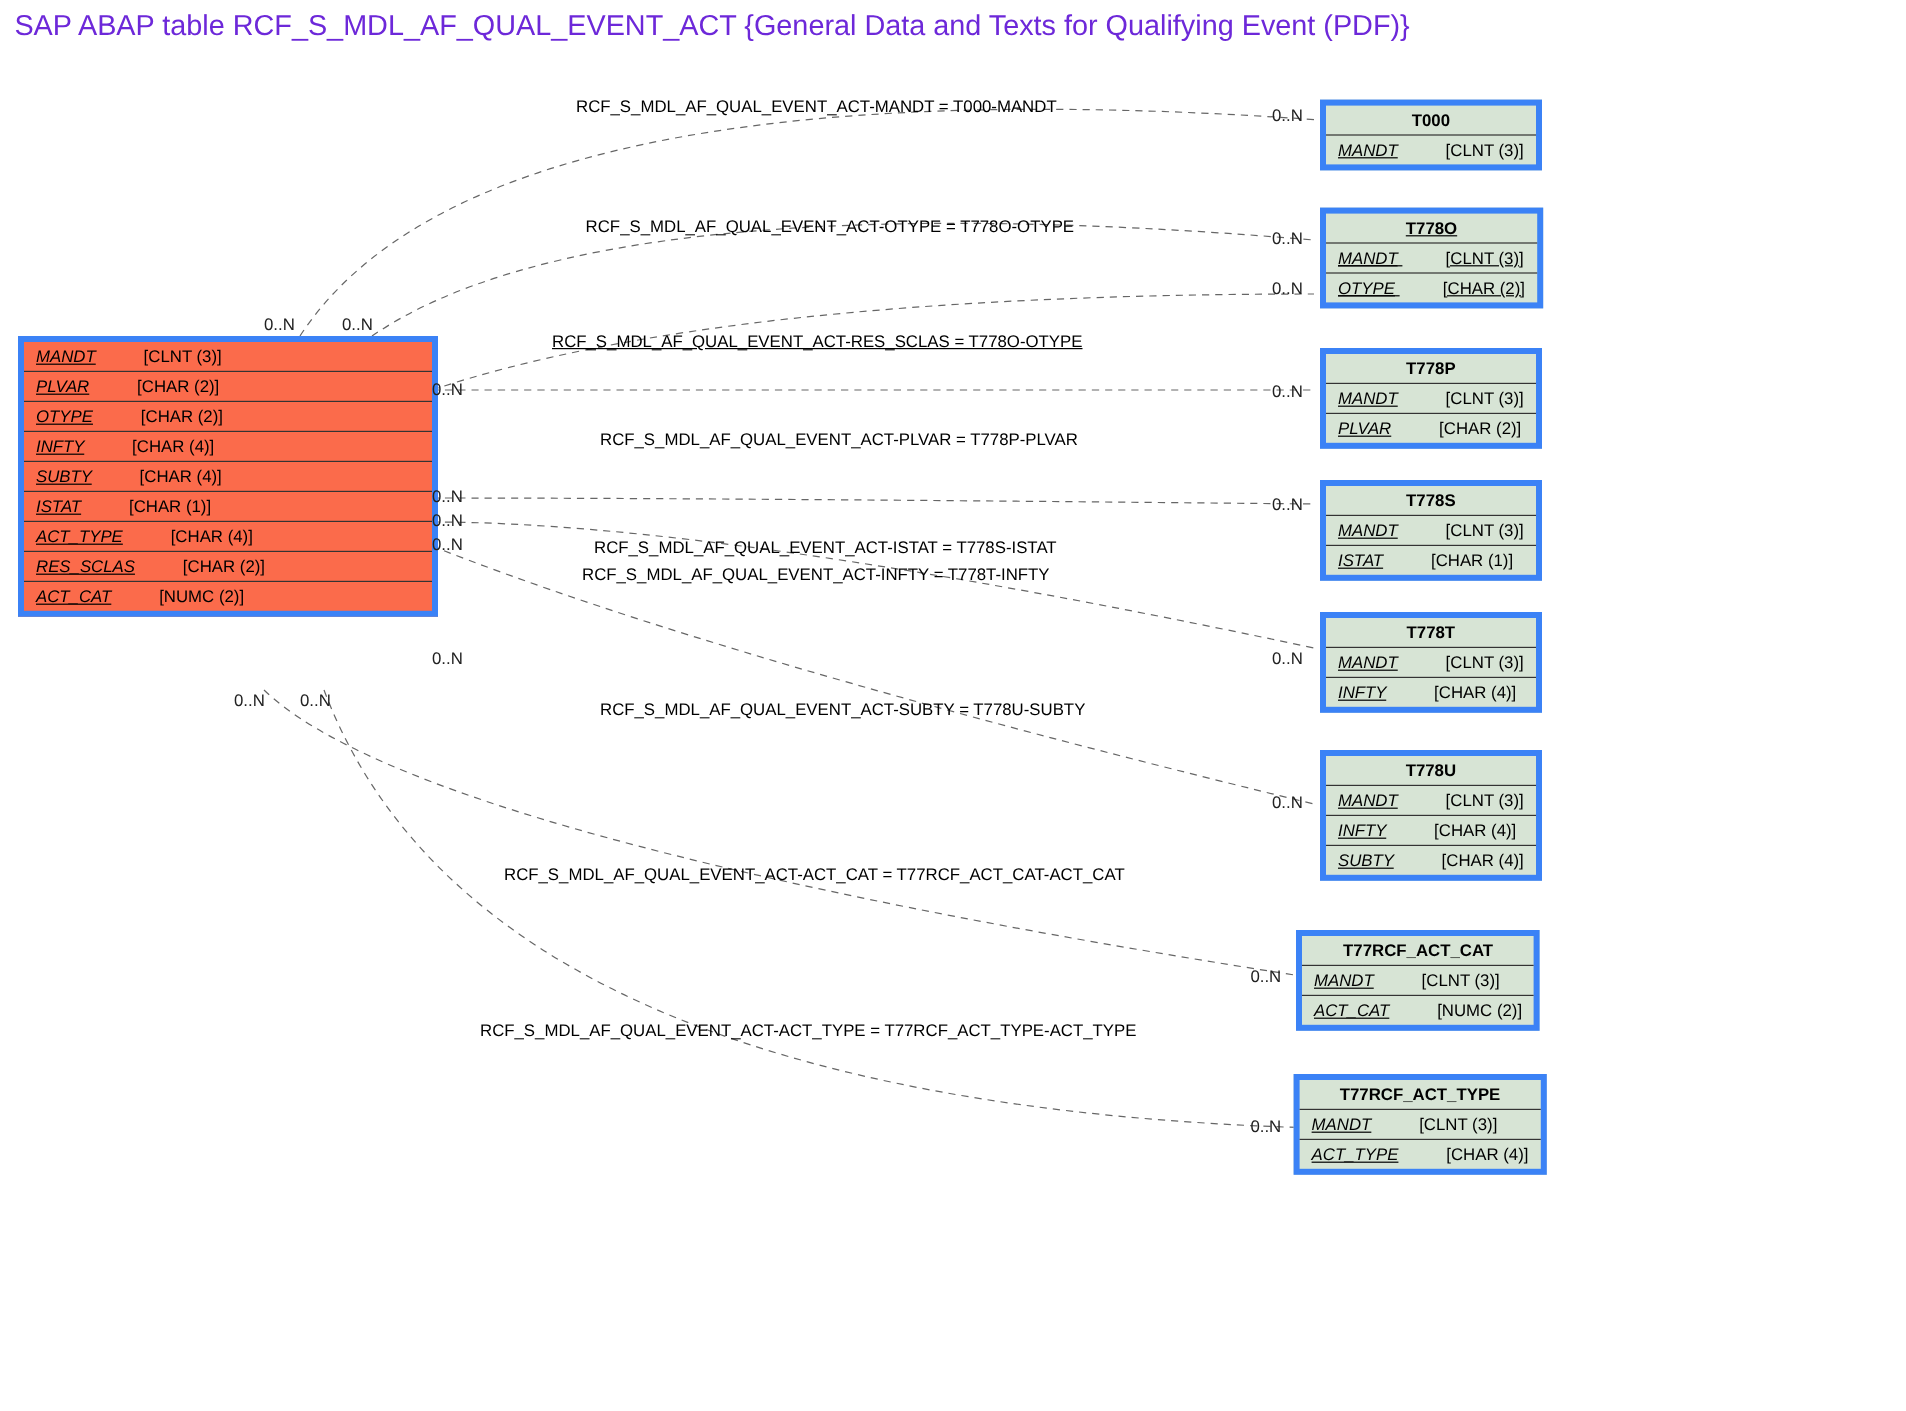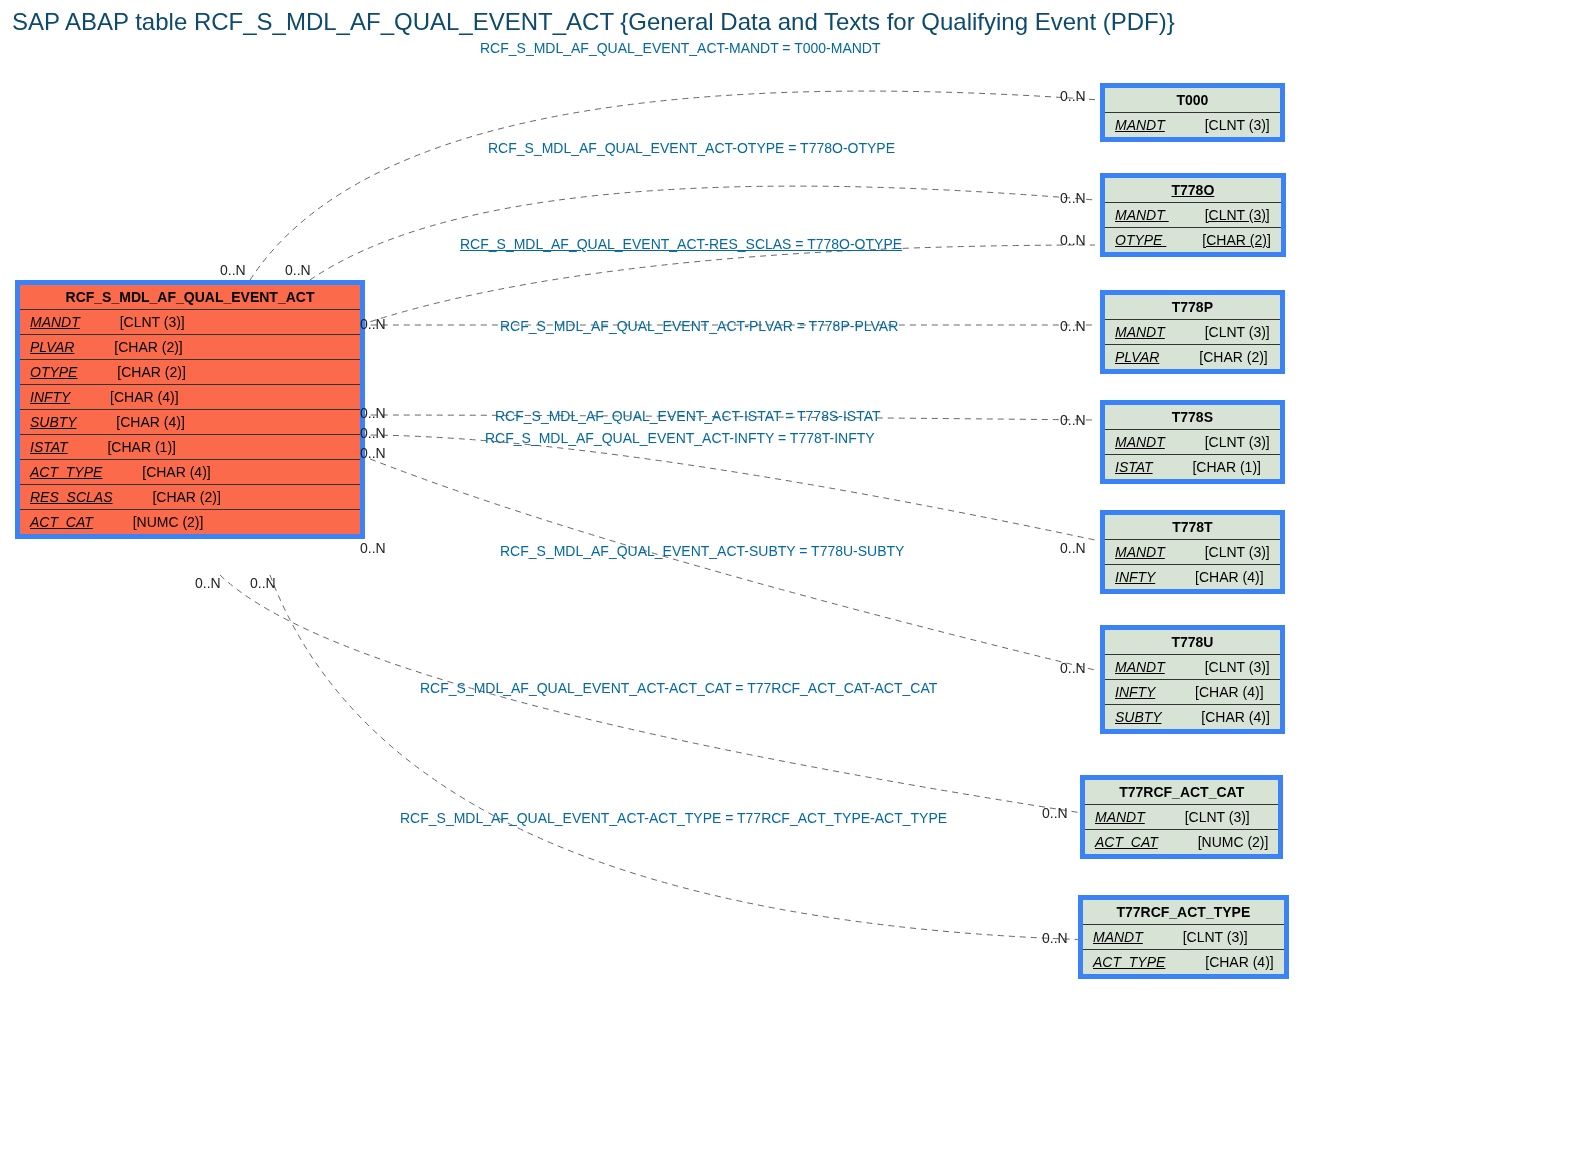--- a/index.html
+++ b/index.html
@@ -9,21 +9,21 @@
     background: #fff;
     width: 1588px;
     height: 1176px;
     position: relative;
   }
   .title {
     position: absolute;
     top: 8px;
     left: 12px;
     font-size: 24px;
-    color: #0c4a6e;
+    color: #6d28d9;
   }
   .entity {
     position: absolute;
     border: 5px solid #3b82f6;
     background: #d7e4d5;
     font-size: 14px;
   }
   .entity.main {
     background: #fb6b4b;
   }
@@ -46,22 +46,23 @@
   .entity-row .key {
     text-decoration: underline;
   }
   .entity-row .type {
     font-style: normal;
     padding-left: 36px;
   }
   .rel-label {
     position: absolute;
     font-size: 14px;
-    color: #0369a1;
+    color: #000000;
     white-space: nowrap;
+    margin-top: 40px;
   }
   .card {
     position: absolute;
     font-size: 14px;
     color: #222;
   }
   svg.lines {
     position: absolute;
     top: 0; left: 0;
     width: 1588px; height: 1176px;
@@ -94,21 +95,20 @@
   <path d="M 360 435 Q 600 435 1095 540"></path>
 
   <path d="M 360 455 Q 600 550 1095 670"></path>
 
   <path d="M 220 575 Q 350 700 1095 815"></path>
 
   <path d="M 270 575 Q 400 920 1095 940"></path>
 </svg>
 
 <div class="entity main" style="left:15px; top:280px; width:340px;">
-  <div class="entity-header">RCF_S_MDL_AF_QUAL_EVENT_ACT</div>
   <div class="entity-row"><span class="key">MANDT</span> <span class="type">[CLNT (3)]</span></div>
   <div class="entity-row"><span class="key">PLVAR</span> <span class="type">[CHAR (2)]</span></div>
   <div class="entity-row"><span class="key">OTYPE</span> <span class="type">[CHAR (2)]</span></div>
   <div class="entity-row"><span class="key">INFTY</span> <span class="type">[CHAR (4)]</span></div>
   <div class="entity-row"><span class="key">SUBTY</span> <span class="type">[CHAR (4)]</span></div>
   <div class="entity-row"><span class="key">ISTAT</span> <span class="type">[CHAR (1)]</span></div>
   <div class="entity-row"><span class="key">ACT_TYPE</span> <span class="type">[CHAR (4)]</span></div>
   <div class="entity-row"><span class="key">RES_SCLAS</span> <span class="type">[CHAR (2)]</span></div>
   <div class="entity-row"><span class="key">ACT_CAT</span> <span class="type">[NUMC (2)]</span></div>
 </div>

